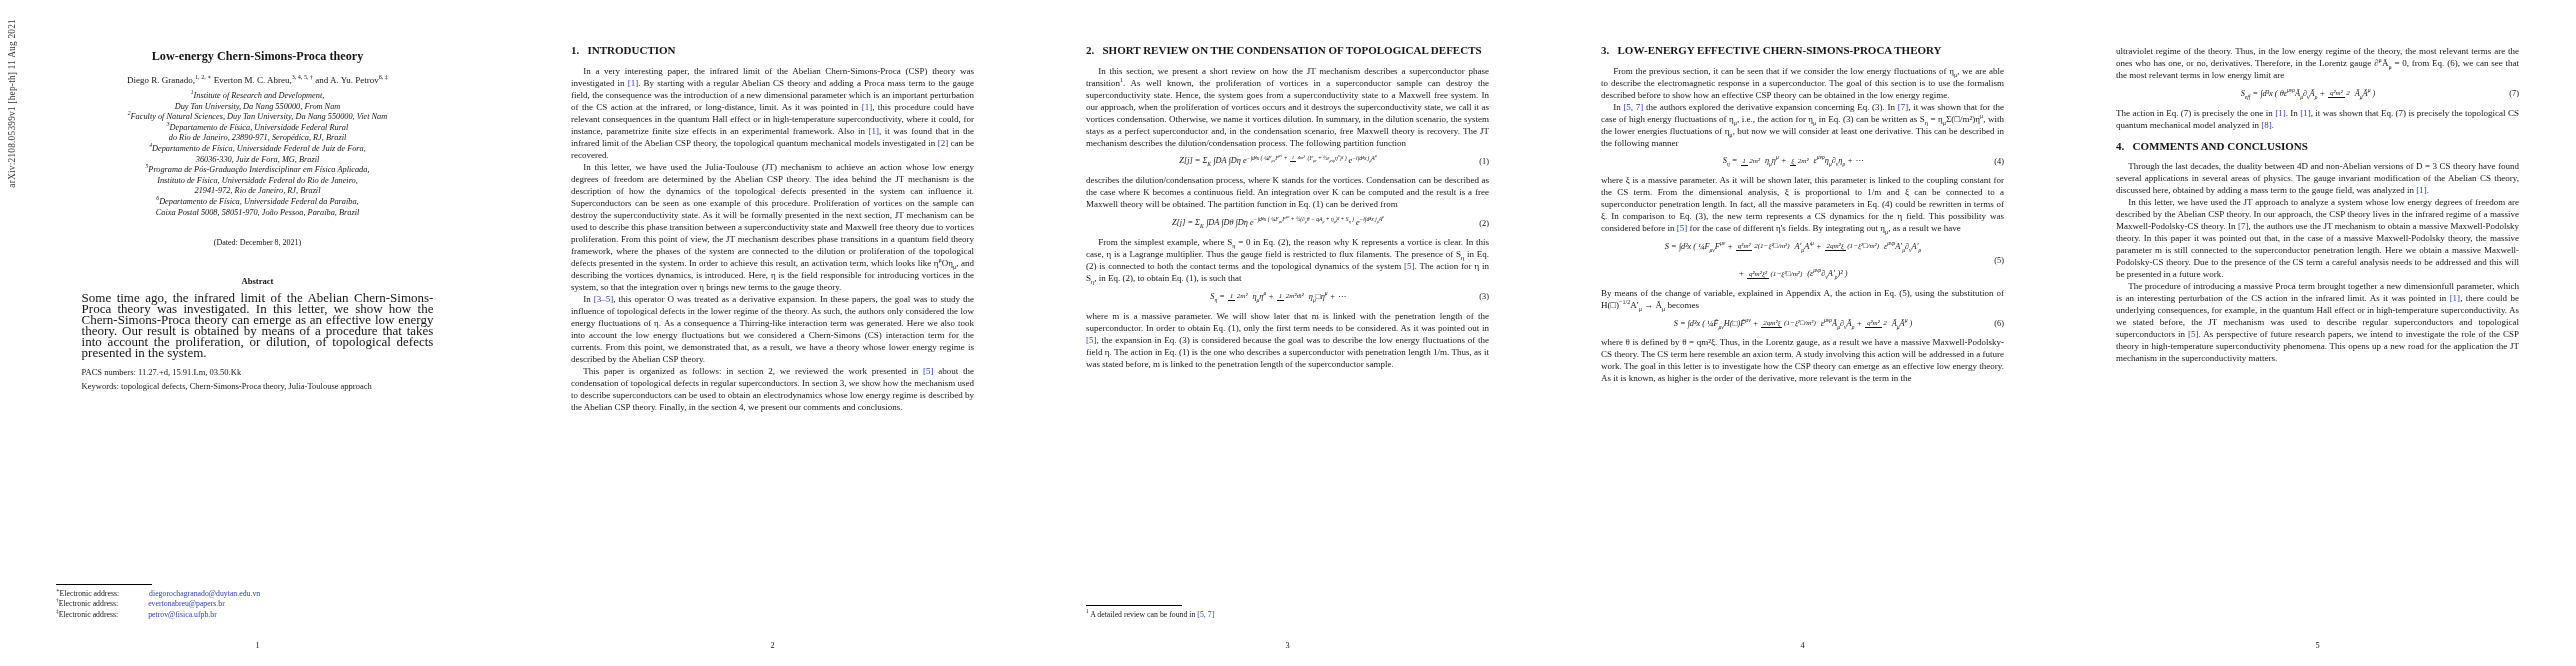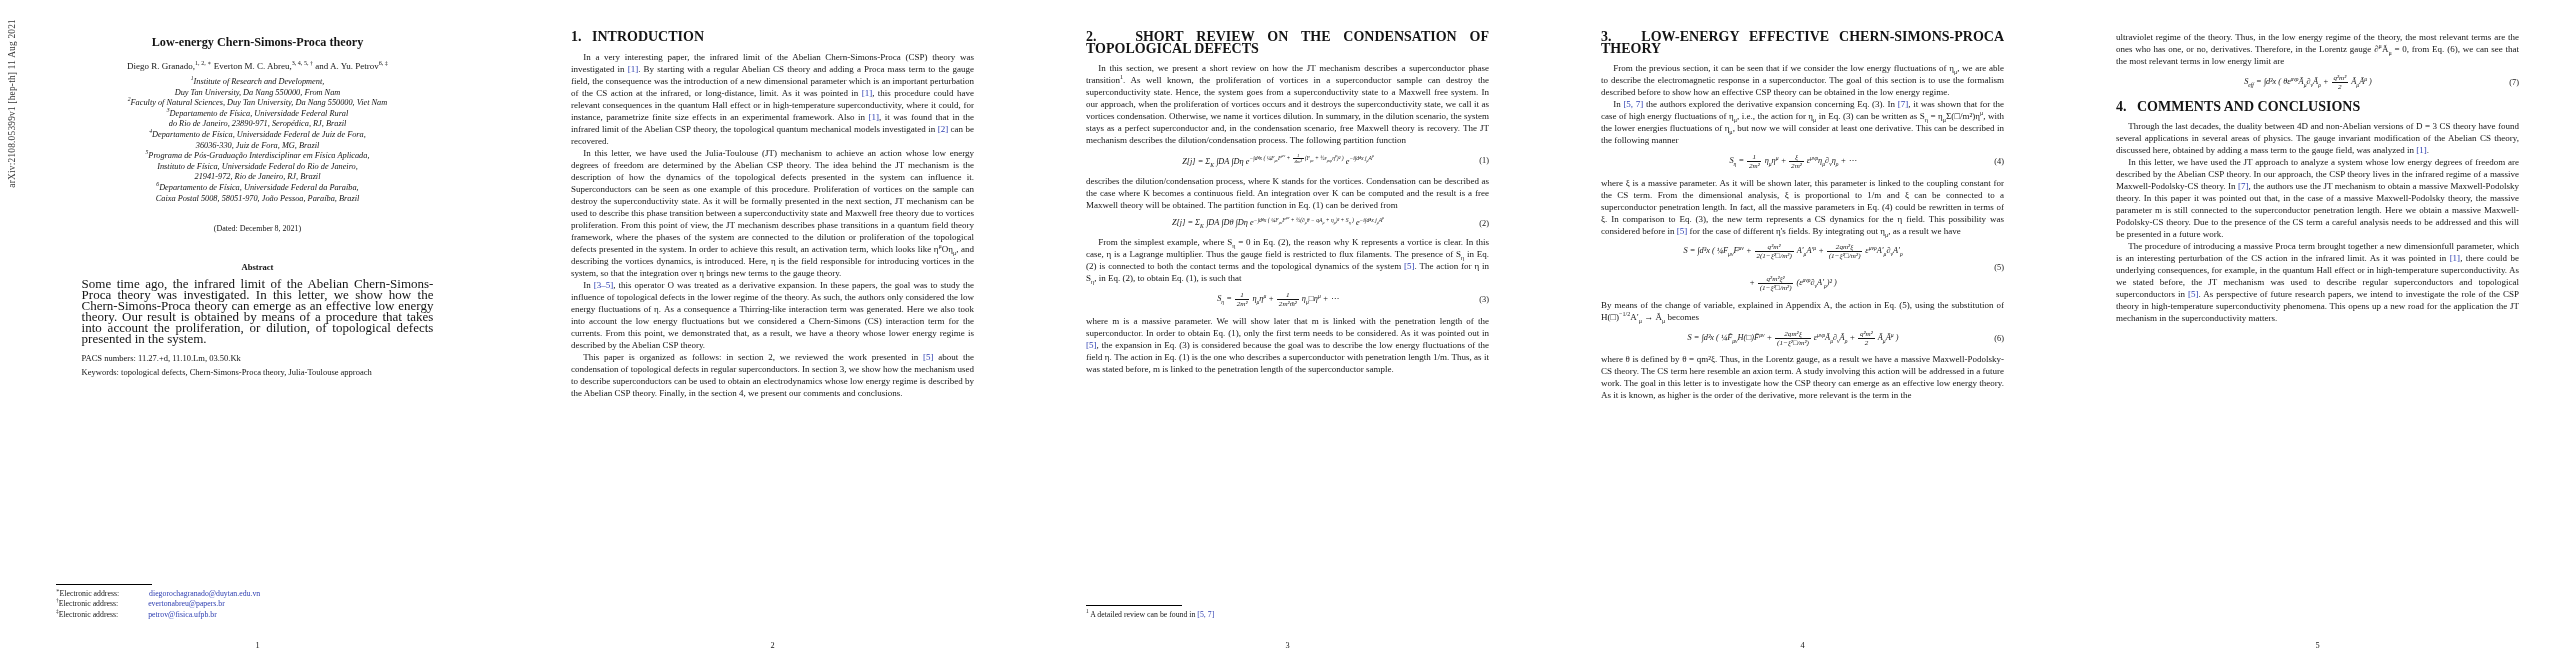--- a/index.html
+++ b/index.html
@@ -10,21 +10,21 @@
     color: #141414;
     font-family: "Liberation Serif", "DejaVu Serif", serif;
     position: relative;
     overflow: hidden;
   }
   .pages { display: flex; width: 2576px; height: 667px; }
   .page {
     position: relative;
     flex: 0 0 515px;
     width: 515px; height: 667px;
-    padding: 31px 56px 0 56px;
+    padding: 45px 56px 0 56px;
     overflow: hidden;
   }
   .pagenum {
     position: absolute; bottom: 16.7px; left: 0; right: 0;
     text-align: center; font-size: 8.3px;
   }
   
   .arxiv-stamp {
     position: absolute; left: 6.7px; top: 19px;
     writing-mode: vertical-rl;
@@ -39,33 +39,33 @@
   .affil { text-align: center; font-style: italic; font-size: 8.3px; line-height: 10.6px; }
   .dated { margin-top: 20px; text-align: center; font-size: 8px; }
   .abs-head { margin-top: 29px; text-align: center; font-weight: bold; font-size: 8.6px; }
   .abstract { margin: 5.6px 25.6px 0 25.6px; text-align: justify; font-size: 13px; line-height: 11px; }
   .meta { margin: 9px 25.6px 0 25.6px; font-size: 8.5px; }
   .meta + .meta { margin-top: 4px; }
   .fnblock { position: absolute; left: 56px; right: 56px; bottom: 47px; font-size: 7.8px; line-height: 10.3px; }
   .fnrule { width: 96px; border-top: 0.6px solid #000; margin-bottom: 3.9px; }
   .email { color: var(--link, #2b3cb0); margin-left: 28px; }
   
-  .heading { margin: 0 0 7.8px 0; font-weight: bold; font-size: 14px; line-height: 11.7px; text-align: justify; }
+  .heading { margin: 0 0 7.8px 0; font-weight: bold; font-size: 11px; line-height: 11.7px; text-align: justify; }
   .heading.mid { margin-top: 10px; }
   p.para { margin: 0; font-size: 9px; line-height: 12px; text-align: justify; text-indent: 12.2px; }
   p.cont { text-indent: 0; }
   .cite { color: var(--link, #2b3cb0); }
   
   .eqrow { display: flex; align-items: center; margin: 6.7px 0; }
   .eq { flex: 1; text-align: center; font-style: italic; font-size: 8.3px; line-height: 12.2px; white-space: nowrap; }
   .eqline2 { margin-top: 15px; }
   .eqnum { width: 19px; text-align: right; font-size: 8.3px; font-style: normal; }
   sup, sub { font-size: 0.68em; line-height: 0; }
   .frac {
-    display: inline-flex; flex-direction: column;
+    display: inline-flex; 
     vertical-align: middle; text-align: center;
     font-size: 0.86em; line-height: 1.12; margin: 0 1.1px;
   }
   .fnum { border-bottom: 0.6px solid currentColor; padding: 0 1.7px; }
   .fden { padding: 0 1.7px; }
 </style>
 </head>
 <body>
 
 <div class="pages">
@@ -84,21 +84,21 @@
       <div class="affil">36036-330, Juiz de Fora, MG, Brazil</div>
       <div class="affil"><sup>5</sup>Programa de Pós-Graduação Interdisciplinar em Física Aplicada,</div>
       <div class="affil">Instituto de Física, Universidade Federal do Rio de Janeiro,</div>
       <div class="affil">21941-972, Rio de Janeiro, RJ, Brazil</div>
       <div class="affil"><sup>6</sup>Departamento de Física, Universidade Federal da Paraíba,</div>
       <div class="affil">Caixa Postal 5008, 58051-970, João Pessoa, Paraíba, Brazil</div>
     </div>
     <div class="dated">(Dated: December 8, 2021)</div>
     <div class="abs-head">Abstract</div>
     <p class="abstract">Some time ago, the infrared limit of the Abelian Chern-Simons-Proca theory was investigated. In this letter, we show how the Chern-Simons-Proca theory can emerge as an effective low energy theory. Our result is obtained by means of a procedure that takes into account the proliferation, or dilution, of topological defects presented in the system.</p>
-    <div class="meta">PACS numbers: 11.27.+d, 11.10.Lm, 03.50.Kk</div>
+    <div class="meta">PACS numbers: 11.27.+d, 15.91.Lm, 03.50.Kk</div>
     <div class="meta">Keywords: topological defects, Chern-Simons-Proca theory, Julia-Toulouse approach</div>
     <div class="fnblock">
       <div class="fnrule"></div>
       <div class="fn"><sup>∗</sup><span>Electronic address: </span><span class="email">diegorochagranado@duytan.edu.vn</span></div>
       <div class="fn"><sup>†</sup><span>Electronic address: </span><span class="email">evertonabreu@papers.br</span></div>
       <div class="fn"><sup>‡</sup><span>Electronic address: </span><span class="email">petrov@fisica.ufpb.br</span></div>
     </div>
     <div class="pagenum">1</div>
   </div>
 
@@ -193,20 +193,21 @@
 
   <div class="page">
     <p class="para cont">ultraviolet regime of the theory. Thus, in the low energy regime of the theory, the most relevant terms are the ones who has one, or no, derivatives. Therefore, in the Lorentz gauge ∂<sup>μ</sup>Ã<sub>μ</sub> = 0, from Eq. (6), we can see that the most relevant terms in low energy limit are</p>
     <div class="eqrow">
       <div class="eq">S<sub>eff</sub> = ∫d³x ( θε<sup>μνρ</sup>Ã<sub>μ</sub>∂<sub>ν</sub>Ã<sub>ρ</sub> + <span class="frac">
             <span class="fnum">q²m²</span>
             <span class="fden">2</span>
           </span> Ã<sub>μ</sub>Ã<sup>μ</sup> )</div>
       <div class="eqnum">(7)</div>
     </div>
+    <p class="para cont">The action in Eq. (7) is precisely the one in <span class="cite">[1]</span>. In <span class="cite">[1]</span>, it was shown that Eq. (7) is precisely the topological CS quantum mechanical model analyzed in <span class="cite">[8]</span>.</p>
     <div class="heading mid">4.&nbsp;&nbsp;&nbsp;COMMENTS AND CONCLUSIONS</div>
     <p class="para">Through the last decades, the duality between 4D and non-Abelian versions of D = 3 CS theory have found several applications in several areas of physics. The gauge invariant modification of the Abelian CS theory, discussed here, obtained by adding a mass term to the gauge field, was analyzed in <span class="cite">[1]</span>.</p>
     <p class="para">In this letter, we have used the JT approach to analyze a system whose low energy degrees of freedom are described by the Abelian CSP theory. In our approach, the CSP theory lives in the infrared regime of a massive Maxwell-Podolsky-CS theory. In <span class="cite">[7]</span>, the authors use the JT mechanism to obtain a massive Maxwell-Podolsky theory. In this paper it was pointed out that, in the case of a massive Maxwell-Podolsky theory, the massive parameter m is still connected to the superconductor penetration length. Here we obtain a massive Maxwell-Podolsky-CS theory. Due to the presence of the CS term a careful analysis needs to be addressed and this will be presented in a future work.</p>
     <p class="para">The procedure of introducing a massive Proca term brought together a new dimensionfull parameter, which is an interesting perturbation of the CS action in the infrared limit. As it was pointed in <span class="cite">[1]</span>, there could be underlying consequences, for example, in the quantum Hall effect or in high-temperature superconductivity. As we stated before, the JT mechanism was used to describe regular superconductors and topological superconductors in <span class="cite">[5]</span>. As perspective of future research papers, we intend to investigate the role of the CSP theory in high-temperature superconductivity phenomena. This opens up a new road for the application the JT mechanism in the superconductivity matters.</p>
     <div class="pagenum">5</div>
   </div>
 
 </div>
 
 

